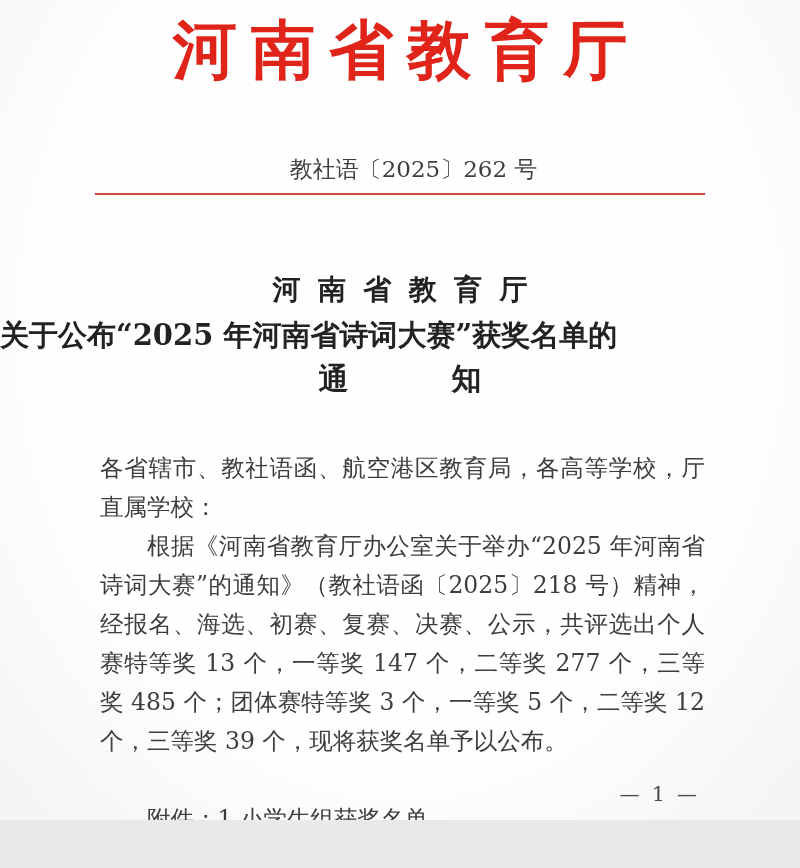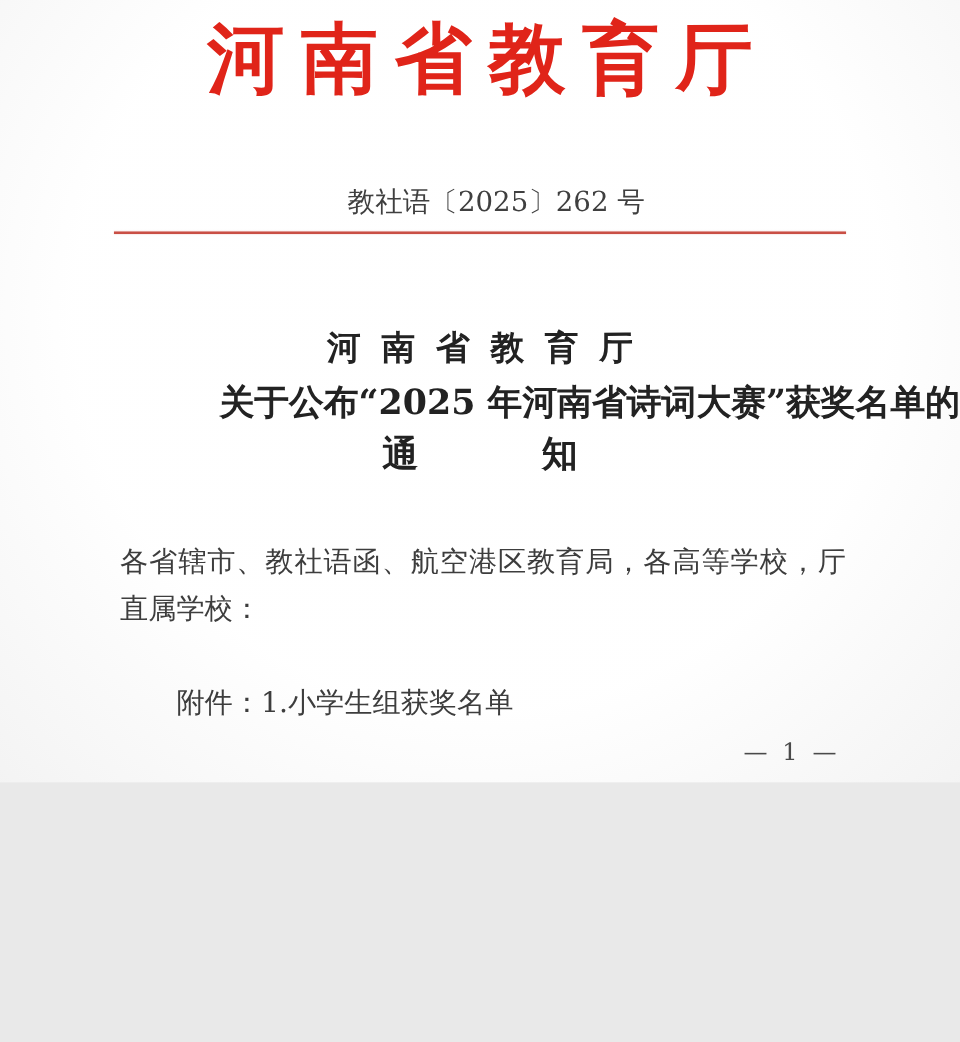--- a/index.html
+++ b/index.html
@@ -1,20 +1,20 @@
 <!DOCTYPE html>
 <html style="--header_red: #e02419; --rule_red: #c94f45;"><head>
 <meta charset="utf-8">
 <style>
   * { margin: 0; padding: 0; box-sizing: border-box; }
   html, body { background: #e9e9e9; }
   .page {
     position: relative;
     width: 800px;
-    height: 652px;
+    height: 820px;
     margin: 0 auto;
     background:
       radial-gradient(ellipse at 50% 40%, rgba(255,255,255,0.9) 60%, rgba(233,233,233,0.45) 100%),
       #fcfcfc;
     font-family: "DejaVu Serif", "Liberation Serif", serif;
     color: #3a3a3a;
     overflow: hidden;
   }
   .letterhead {
     padding-top: 12px;
@@ -47,21 +47,21 @@
     margin-top: 77px;
     text-align: center;
     font-size: 28px;
     line-height: 36px;
     letter-spacing: 0.62em;
     padding-left: 0.62em;
     white-space: nowrap;
   }
   .title-line2 {
     margin-top: 8px;
-    text-align: right;
+    text-align: left;
     font-size: 29px;
     line-height: 38px;
     white-space: nowrap;
   }
   .title-line3 {
     margin-top: 5px;
     display: flex;
     justify-content: center;
     gap: 103px;
     font-size: 30px;
@@ -101,18 +101,19 @@
     <div class="title-line1">河南省教育厅</div>
     <div class="title-line2">关于公布“2025 年河南省诗词大赛”获奖名单的</div>
     <div class="title-line3">
       <span>通</span>
       <span>知</span>
     </div>
   </div>
 
   <div class="body-block">
     <p>各省辖市、教社语函、航空港区教育局，各高等学校，厅直属学校：</p>
+    <p class="indent">根据《河南省教育厅办公室关于举办“2025 年河南省诗词大赛”的通知》（教社语函〔2025〕218 号）精神，经报名、海选、初赛、复赛、决赛、公示，共评选出个人赛特等奖 13 个，一等奖 147 个，二等奖 277 个，三等奖 485 个；团体赛特等奖 3 个，一等奖 5 个，二等奖 12 个，三等奖 39 个，现将获奖名单予以公布。</p>
     <p class="indent attachment">附件：1.小学生组获奖名单</p>
   </div>
 
   <div class="page-number">— 1 —</div>
 
 </div>
 
 </body></html>

